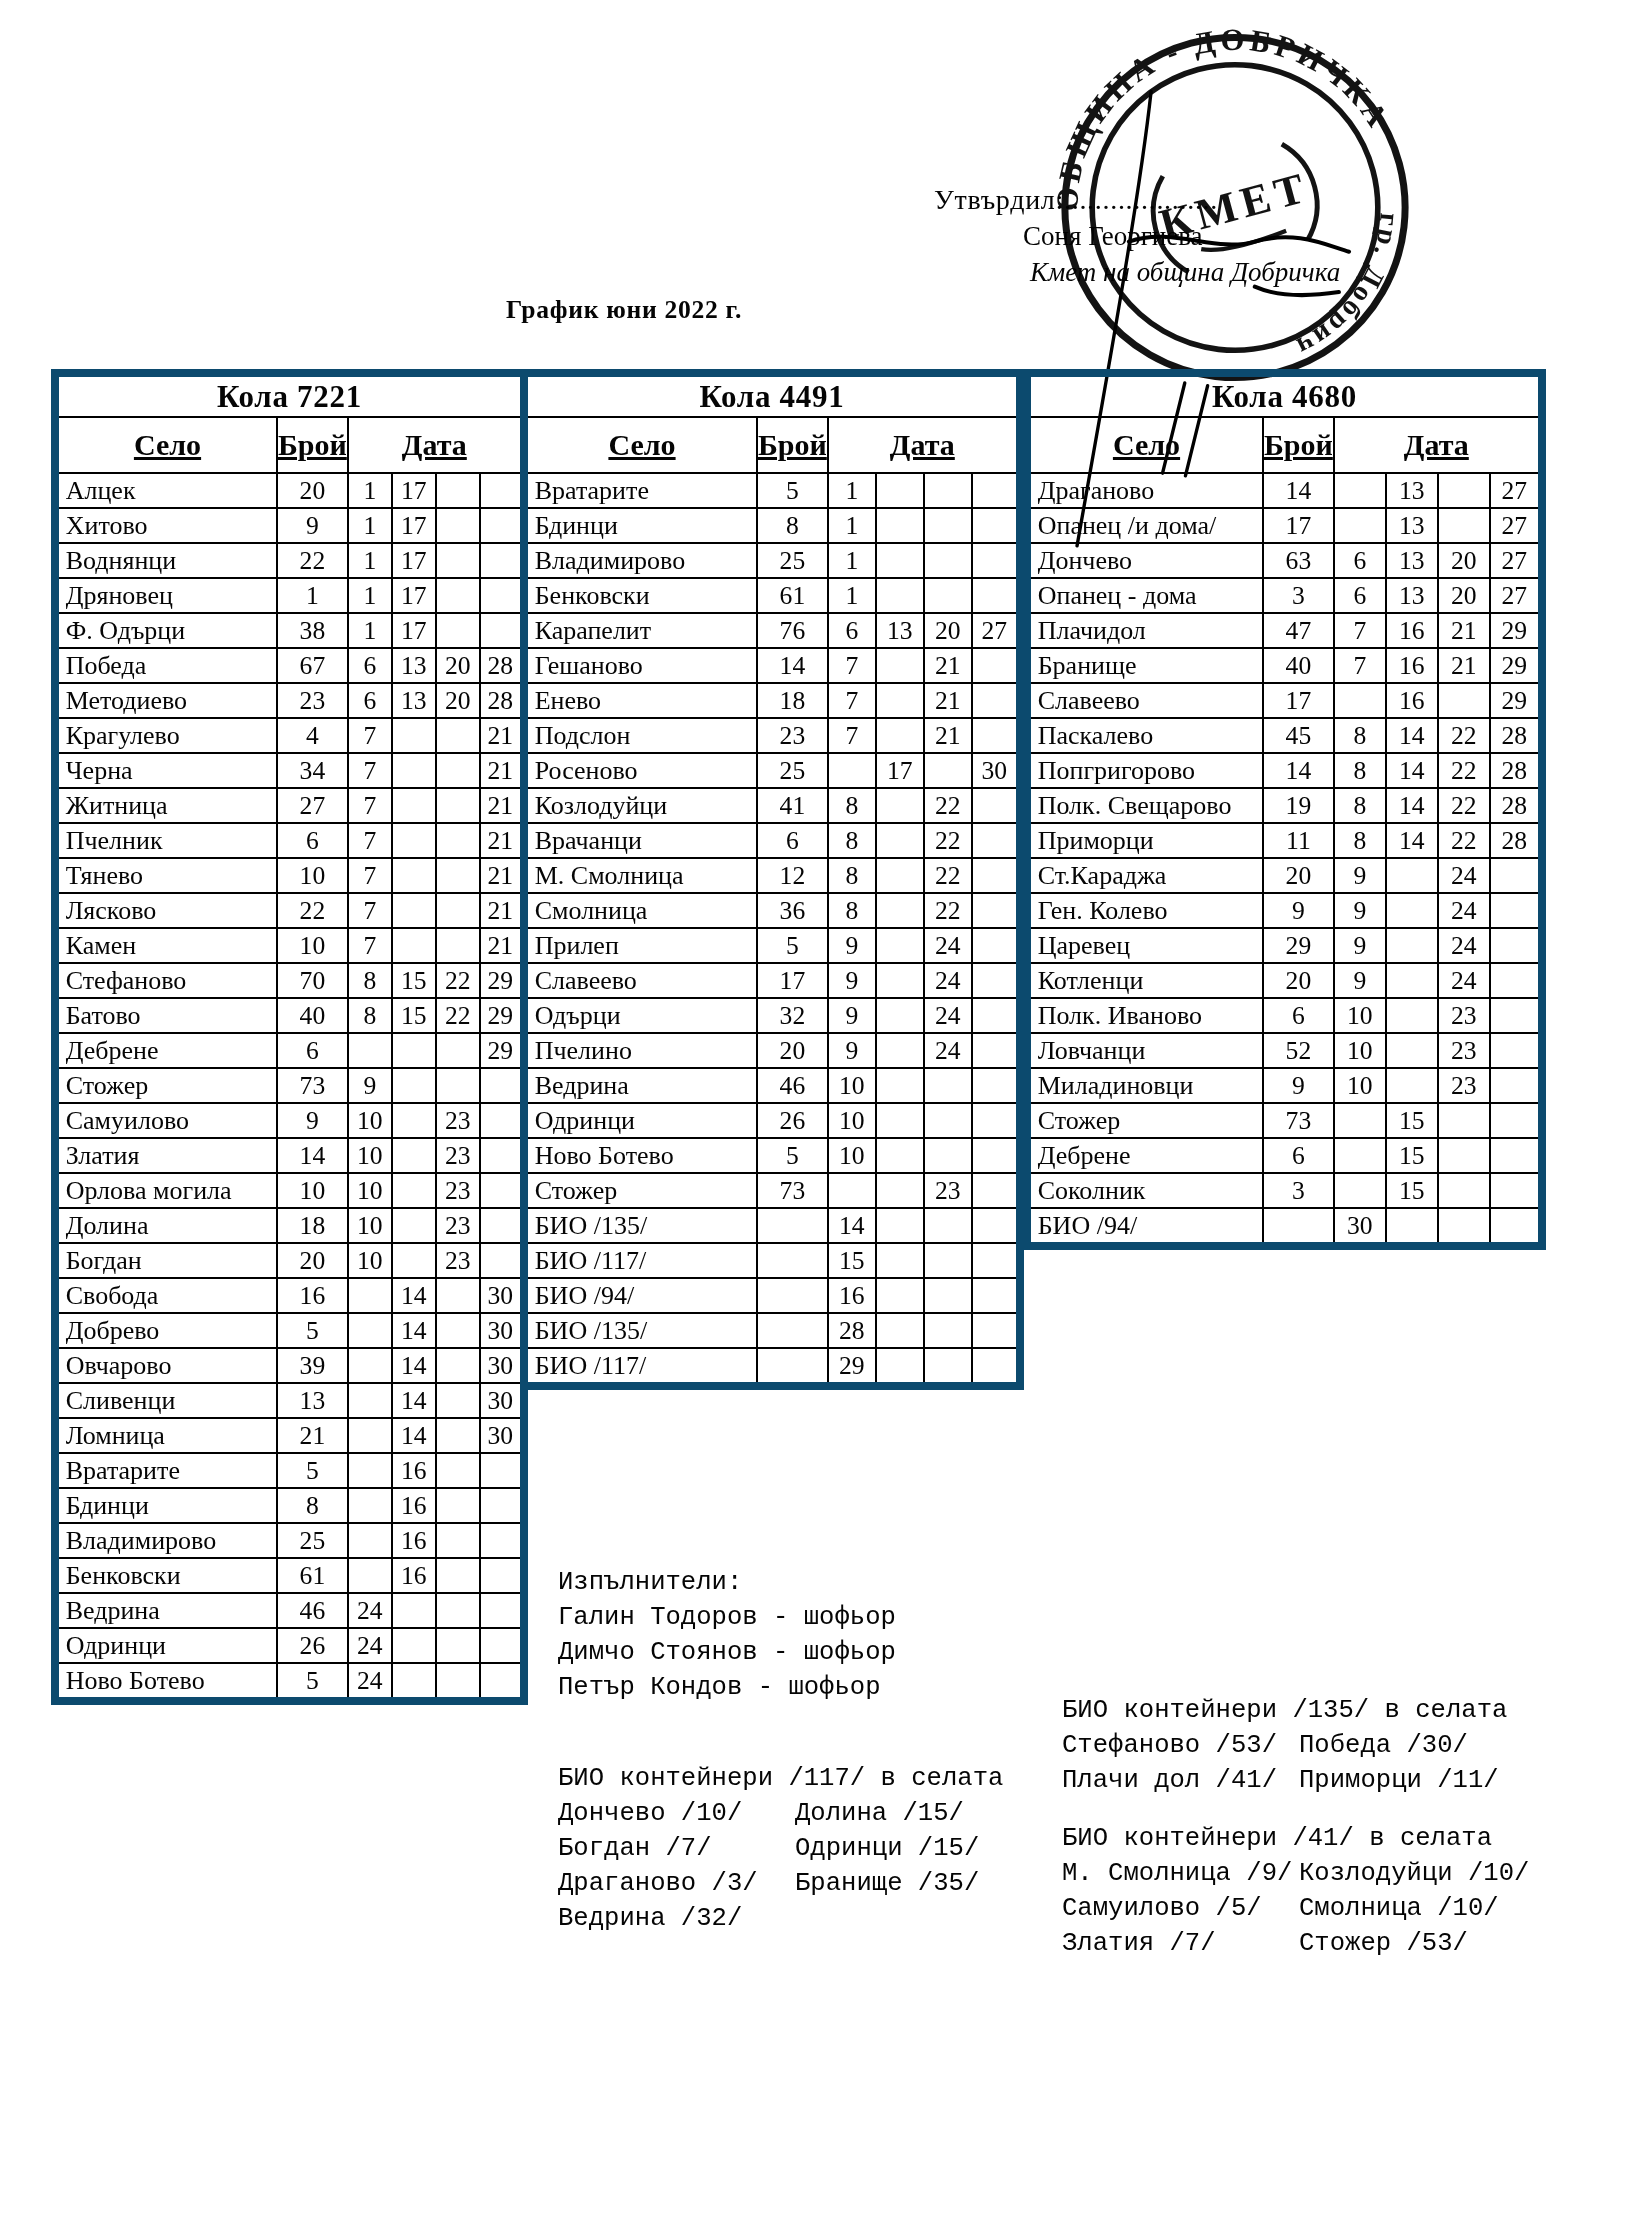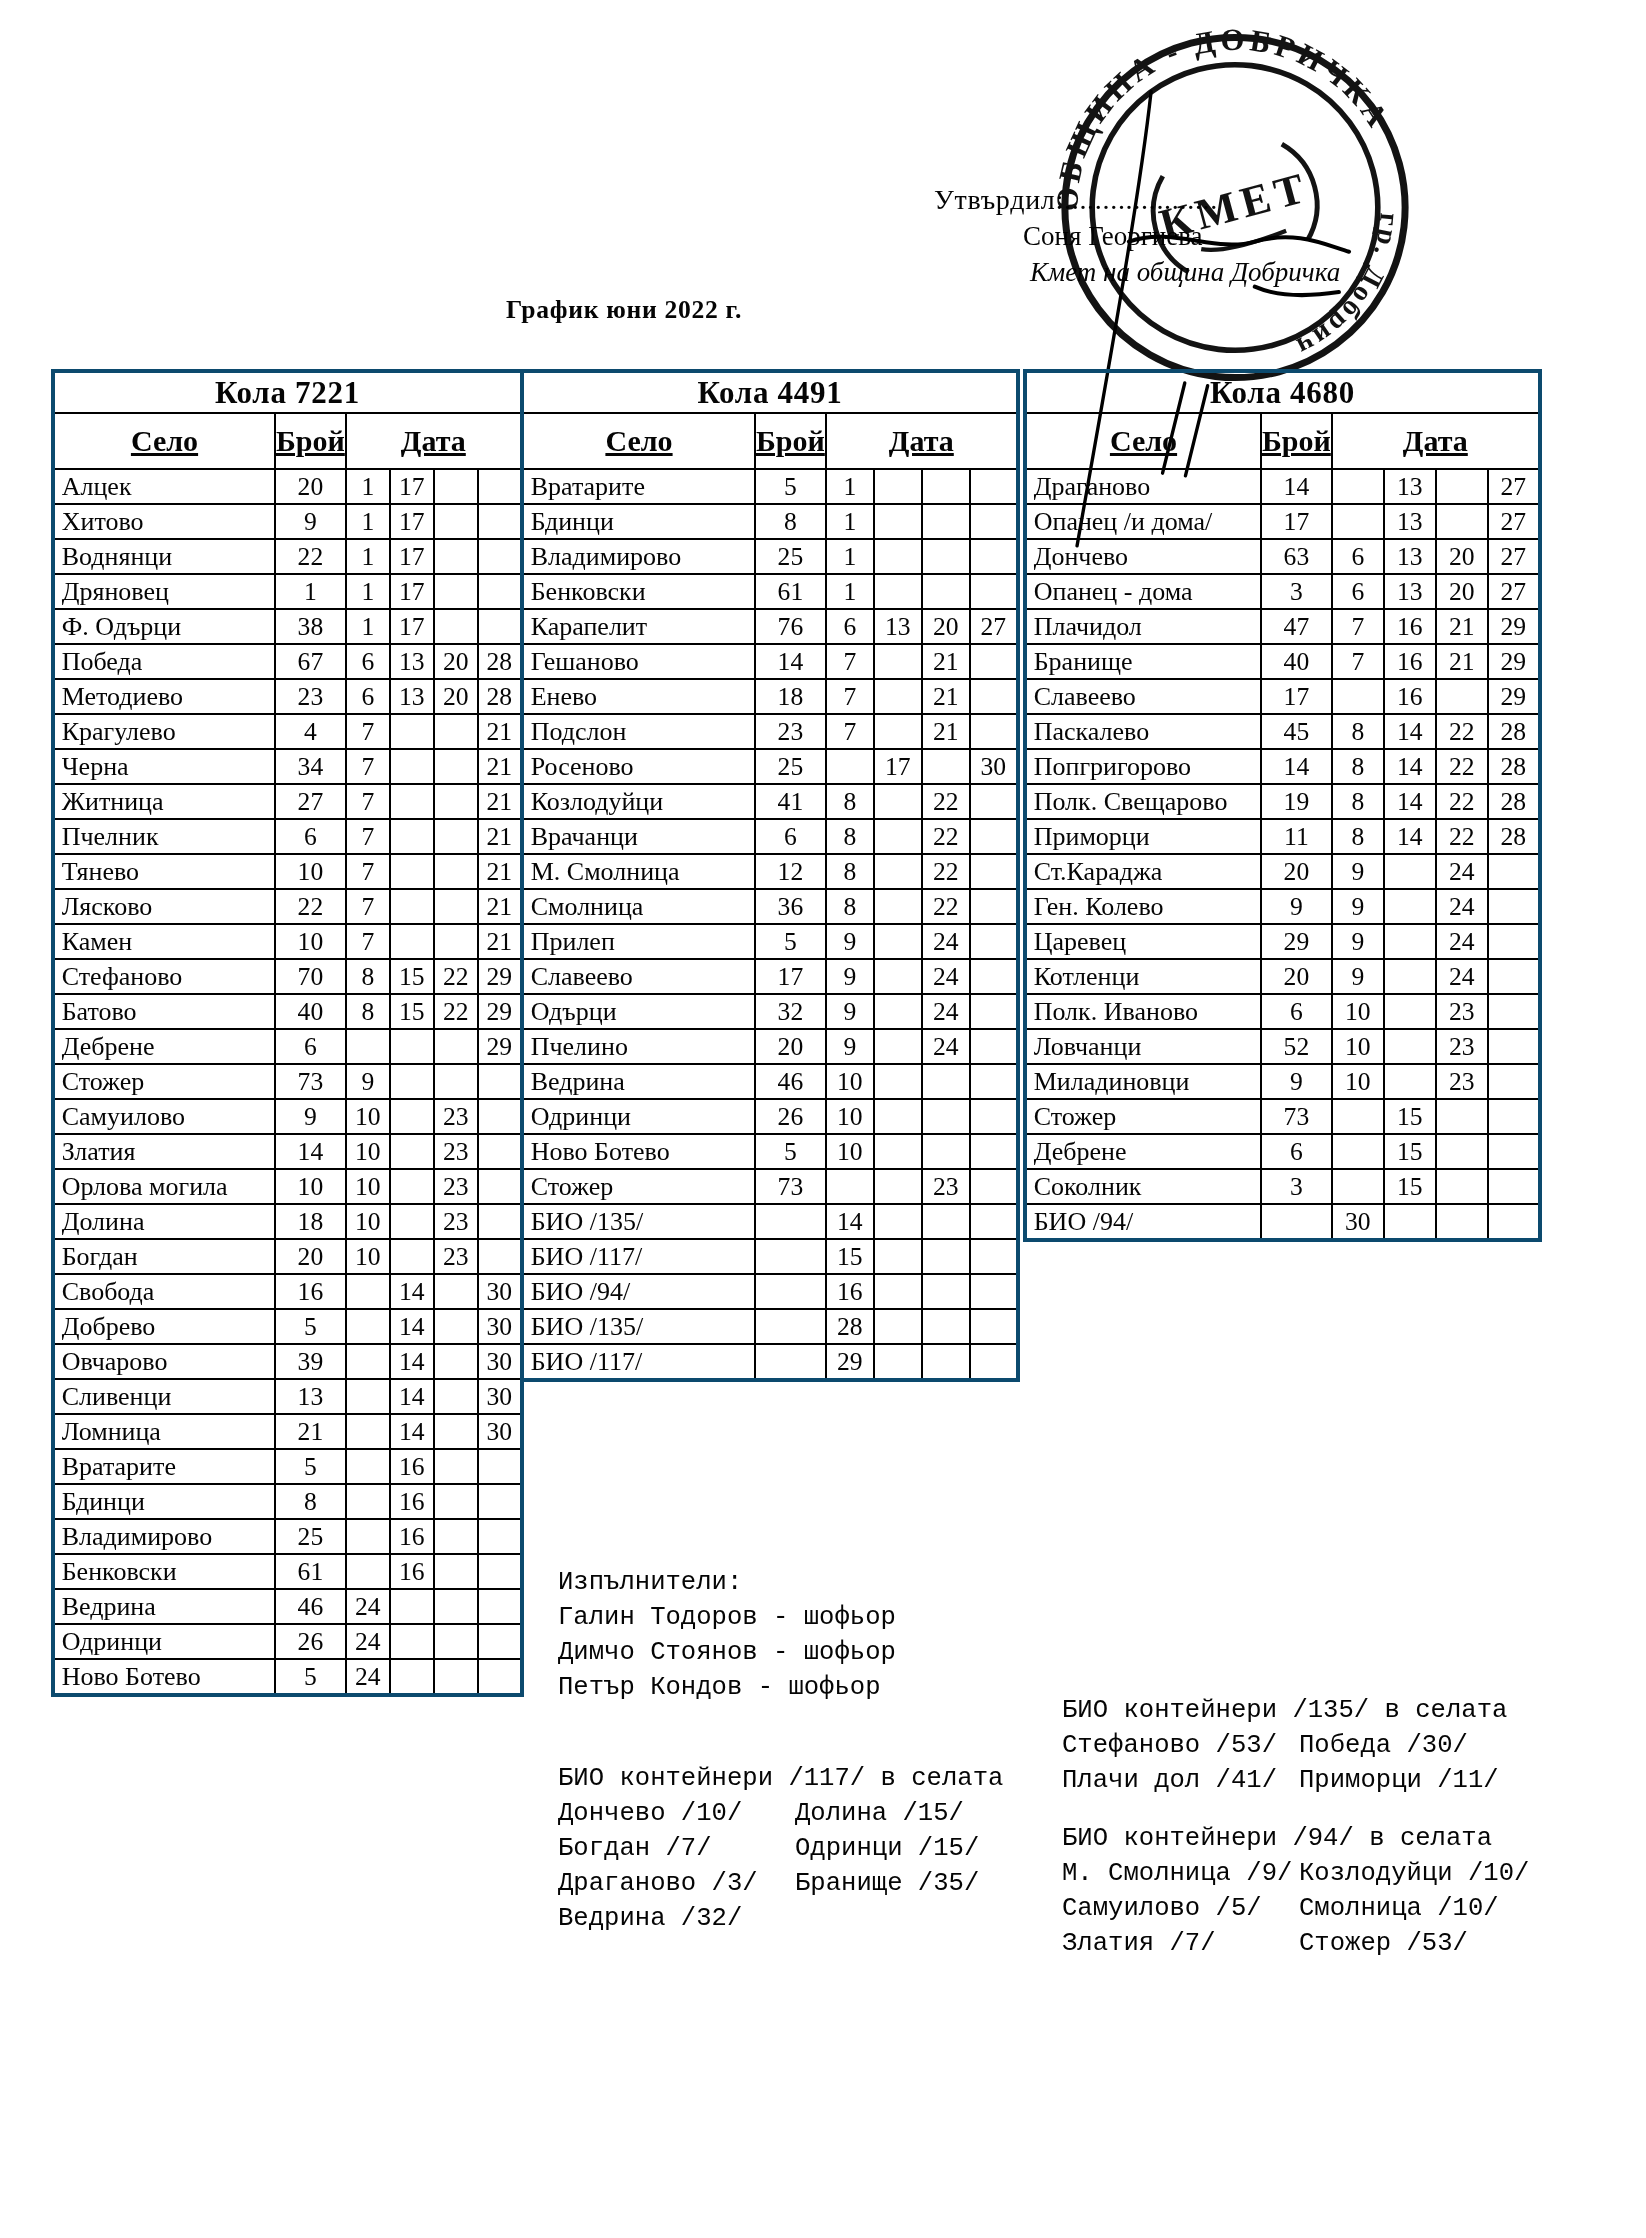--- a/index.html
+++ b/index.html
@@ -15,21 +15,21 @@
   
   .stamp{position:absolute;left:1053px;top:19px;width:364px;height:377px;opacity:.92;}
 
   
   .sig{position:absolute;left:1038px;top:54px;width:377px;height:526px;}
 
   .doc-title{position:absolute;left:506px;top:295px;width:337px;text-align:left;
              font-size:25.6px;font-weight:bold;letter-spacing:0.7px;}
 
   .tablewrap{position:absolute;top:369px;}
-  table.sched{border-collapse:collapse;table-layout:fixed;border:4px solid #0c4a6e;padding-left:8px;}
+  table.sched{border-collapse:collapse;table-layout:fixed;border:8px solid #0c4a6e;padding-left:8px;}
   table.sched th,table.sched td{border:2.7px solid #000;padding:0;overflow:hidden;white-space:nowrap;}
   table.sched .car{height:39px;font-size:31px;font-weight:bold;text-align:center;letter-spacing:0.7px;}
   table.sched .colh{height:54px;font-size:30px;font-weight:bold;text-align:center;text-decoration:underline;}
   table.sched td{height:33px;font-size:25.6px;text-align:center;}
   table.sched td.v{font-size:26px;text-align:left;padding-left:6.7px;}
 
   .txtblock{position:absolute;font-size:25.6px;line-height:35px;white-space:nowrap;font-family:Liberation Mono, monospace;}
   .txtblock .bt{font-size:25.6px;}
   .txtblock .c1{display:inline-block;width:237px;}
 
@@ -833,21 +833,21 @@
   <div class="txtblock" style="left:558px;top:1761px;">
     <div class="bt">БИО контейнери /117/ в селата</div>
     <div>
         <div><span class="c1">Дончево /10/</span><span>Долина /15/</span></div>
         <div><span class="c1">Богдан /7/</span><span>Одринци /15/</span></div>
         <div><span class="c1">Драганово /3/</span><span>Бранище /35/</span></div>
         <div><span class="c1">Ведрина /32/</span><span></span></div>
       </div>
   </div>
   <div class="txtblock" style="left:1062px;top:1821px;">
-    <div class="bt">БИО контейнери /94/ в селата</div>
+    <div class="bt">БИО контейнери /41/ в селата</div>
     <div>
         <div><span class="c1">М. Смолница /9/</span><span>Козлодуйци /10/</span></div>
         <div><span class="c1">Самуилово /5/</span><span>Смолница /10/</span></div>
         <div><span class="c1">Златия /7/</span><span>Стожер /53/</span></div>
       </div>
   </div>
 
 </div>
 
 

